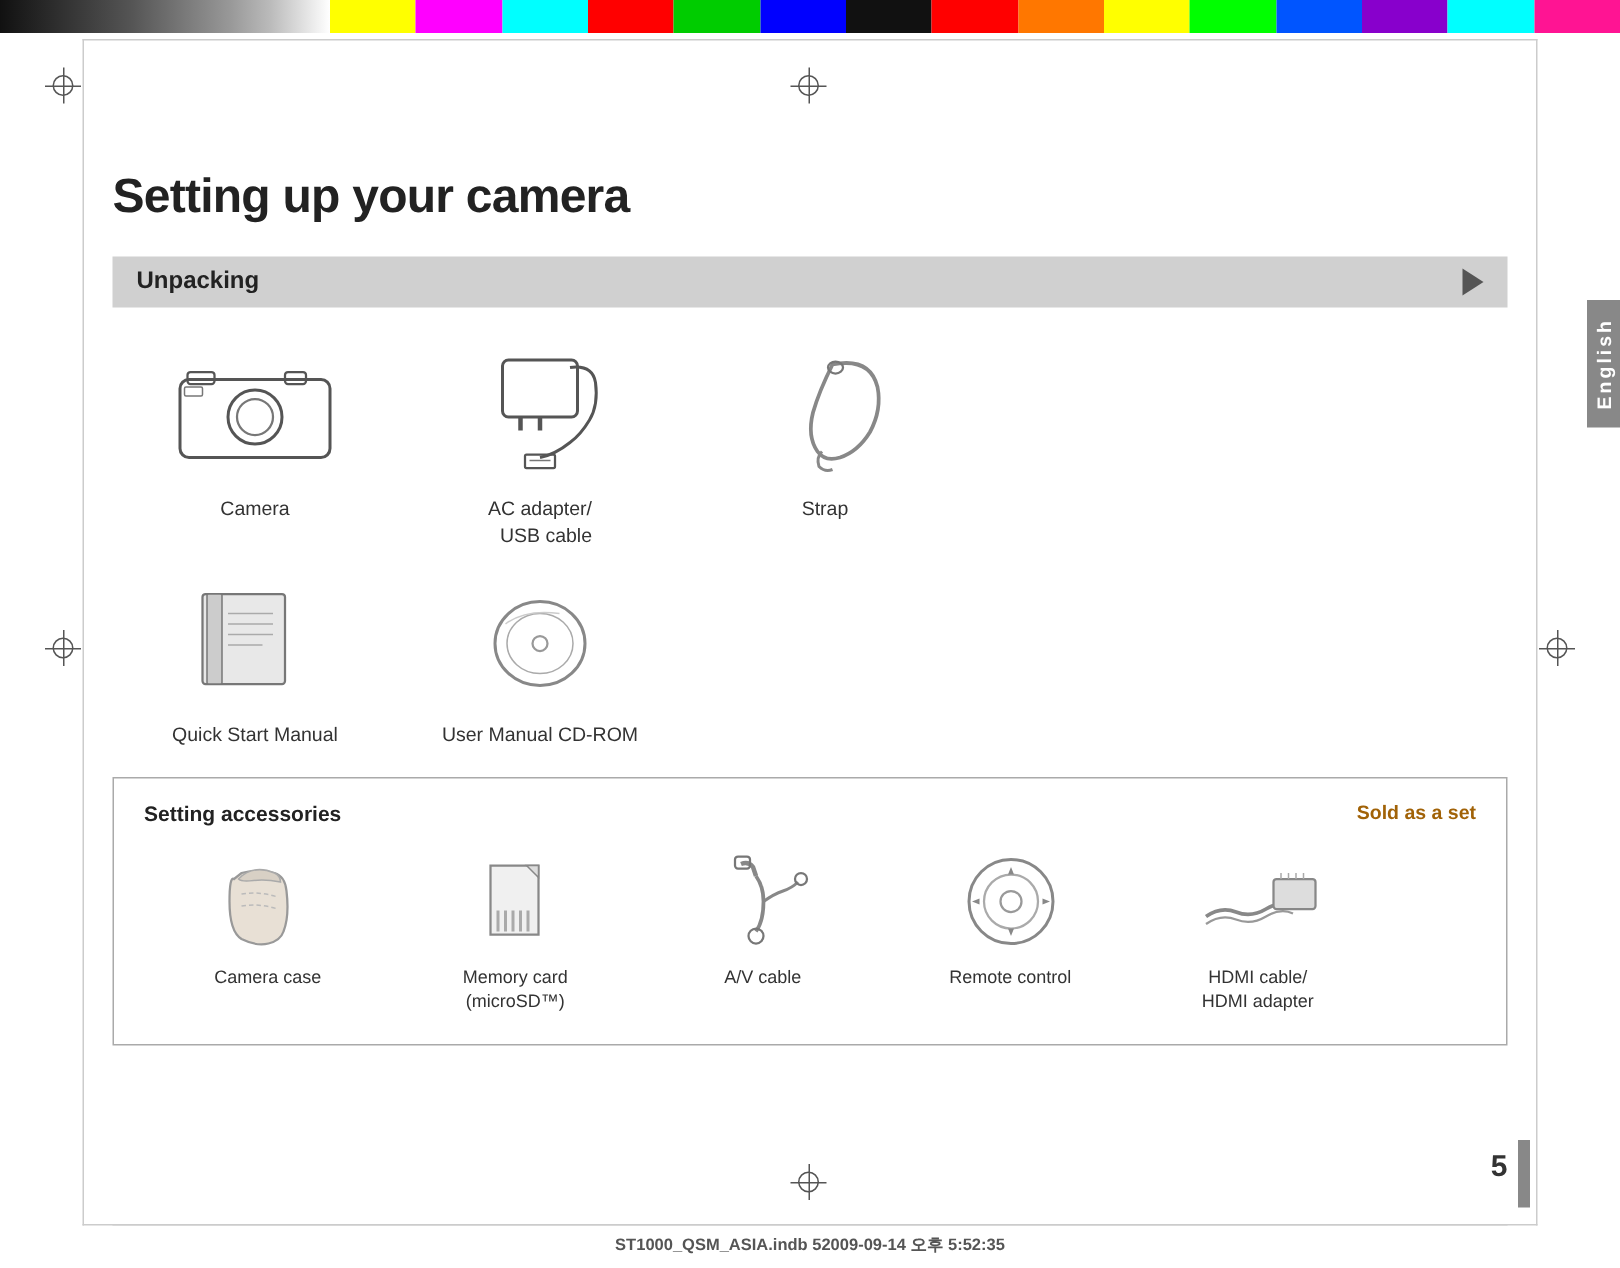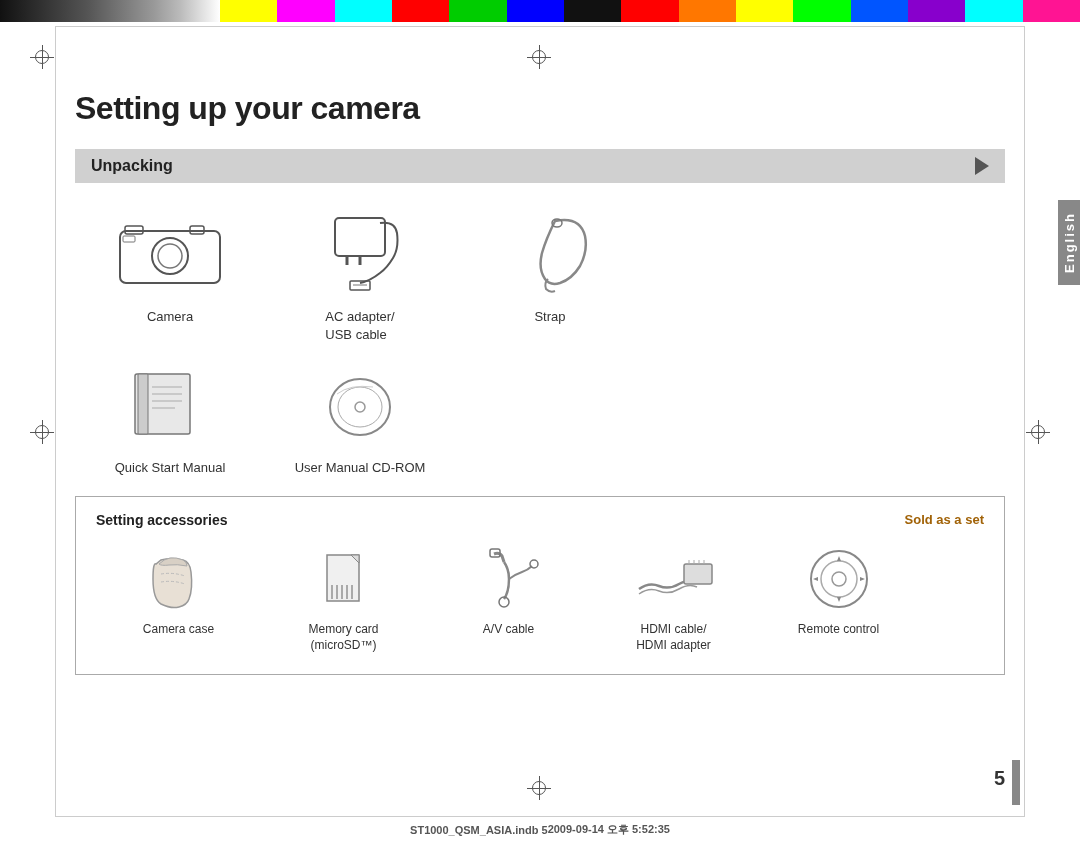--- a/index.html
+++ b/index.html
@@ -78,21 +78,21 @@
       left: 75px;
       right: 75px;
       bottom: 35px;
     }
 
     
     .page-title {
       font-size: 32px;
       font-weight: bold;
       color: #222;
-      margin-top: 55px;
+      margin-top: 77px;
       margin-bottom: 22px;
       letter-spacing: -0.5px;
     }
 
     
     .unpacking-bar {
       background: #d0d0d0;
       padding: 8px 16px;
       display: flex;
       align-items: center;
@@ -131,21 +131,21 @@
       height: 90px;
       display: flex;
       align-items: center;
       justify-content: center;
       margin-bottom: 10px;
     }
     .item-label {
       font-size: 13px;
       color: #333;
       line-height: 1.4;
-      text-align: left;
+      text-align: right;
     }
 
     
     svg { overflow: visible; }
 
     
     .optional-box {
       border: 1px solid #aaa;
       padding: 15px 20px 20px 20px;
       margin-top: 10px;
@@ -493,55 +493,55 @@
 
             <path d="M35 35 Q42 30 48 28 Q54 26 58 22" fill="none" stroke="#888" stroke-width="2"></path>
             <circle cx="60" cy="20" r="4" fill="none" stroke="#777" stroke-width="1.5"></circle>
           </svg>
         </div>
         <span class="opt-label">A/V cable</span>
       </div>
 
       <div class="opt-item">
         <div class="opt-image">
+          <svg width="75" height="68" viewBox="0 0 75 68">
+
+            <circle cx="38" cy="35" r="28" fill="none" stroke="#888" stroke-width="2"></circle>
+
+            <circle cx="38" cy="35" r="18" fill="none" stroke="#aaa" stroke-width="1.5"></circle>
+
+            <circle cx="38" cy="35" r="7" fill="none" stroke="#999" stroke-width="1.5"></circle>
+
+            <polygon points="38,12 36,17 40,17" fill="#888"></polygon>
+            <polygon points="38,58 36,53 40,53" fill="#888"></polygon>
+            <polygon points="12,35 17,33 17,37" fill="#888"></polygon>
+            <polygon points="64,35 59,33 59,37" fill="#888"></polygon>
+          </svg>
+        </div>
+        <span class="opt-label">Remote control</span>
+      </div>
+
+      <div class="opt-item">
+        <div class="opt-image">
           <svg width="90" height="68" viewBox="0 0 90 68">
 
             <path d="M10 45 Q20 38 30 42 Q40 46 50 40 Q60 34 68 38" fill="none" stroke="#888" stroke-width="2.5"></path>
             <path d="M10 50 Q20 43 30 47 Q40 51 50 45 Q60 39 68 43" fill="none" stroke="#999" stroke-width="1.5"></path>
 
             <rect x="55" y="20" width="28" height="20" rx="2" fill="#ddd" stroke="#888" stroke-width="1.5"></rect>
 
             <line x1="60" y1="20" x2="60" y2="16" stroke="#aaa" stroke-width="1"></line>
             <line x1="65" y1="20" x2="65" y2="16" stroke="#aaa" stroke-width="1"></line>
             <line x1="70" y1="20" x2="70" y2="16" stroke="#aaa" stroke-width="1"></line>
             <line x1="75" y1="20" x2="75" y2="16" stroke="#aaa" stroke-width="1"></line>
           </svg>
         </div>
         <span class="opt-label">HDMI cable/<br>HDMI adapter</span>
       </div>
 
-      <div class="opt-item">
-        <div class="opt-image">
-          <svg width="75" height="68" viewBox="0 0 75 68">
-
-            <circle cx="38" cy="35" r="28" fill="none" stroke="#888" stroke-width="2"></circle>
-
-            <circle cx="38" cy="35" r="18" fill="none" stroke="#aaa" stroke-width="1.5"></circle>
-
-            <circle cx="38" cy="35" r="7" fill="none" stroke="#999" stroke-width="1.5"></circle>
-
-            <polygon points="38,12 36,17 40,17" fill="#888"></polygon>
-            <polygon points="38,58 36,53 40,53" fill="#888"></polygon>
-            <polygon points="12,35 17,33 17,37" fill="#888"></polygon>
-            <polygon points="64,35 59,33 59,37" fill="#888"></polygon>
-          </svg>
-        </div>
-        <span class="opt-label">Remote control</span>
-      </div>
-
     </div>
   </div>
 
 </div>
 
 <div class="page-number">5</div>
 <div class="page-marker"></div>
 
 <div class="bottom-footer">
   <span class="footer-left">ST1000_QSM_ASIA.indb   5</span>

